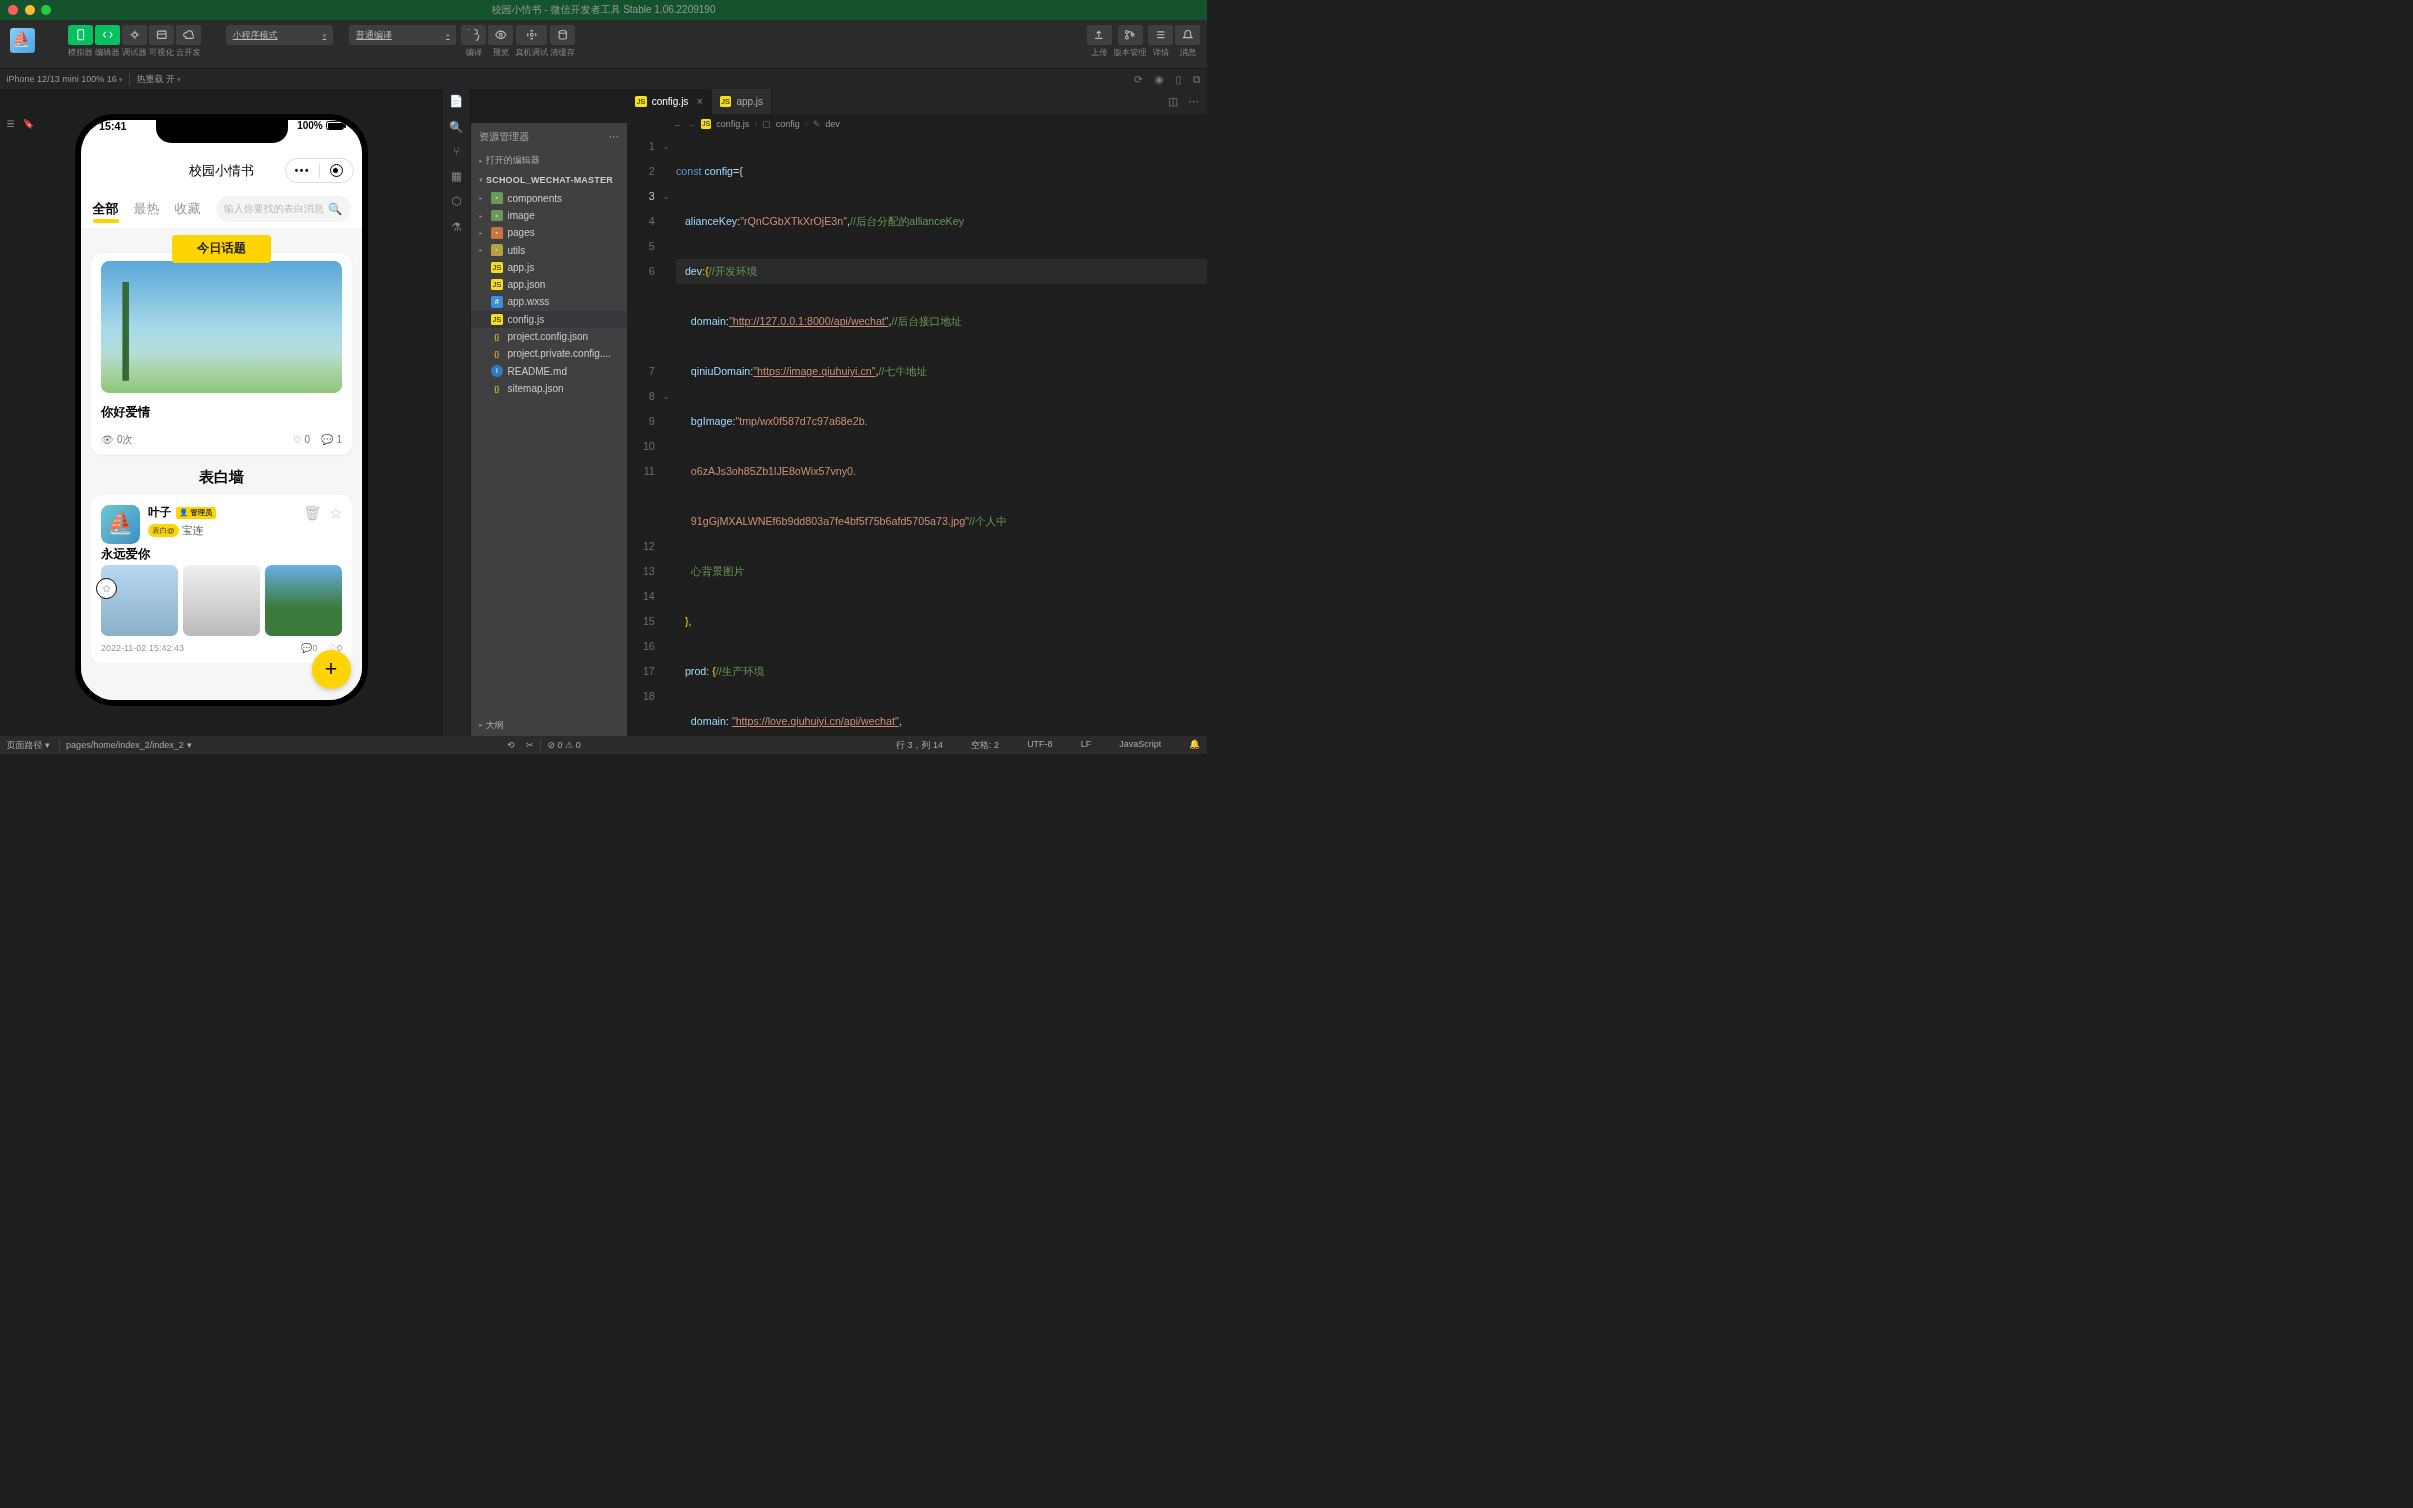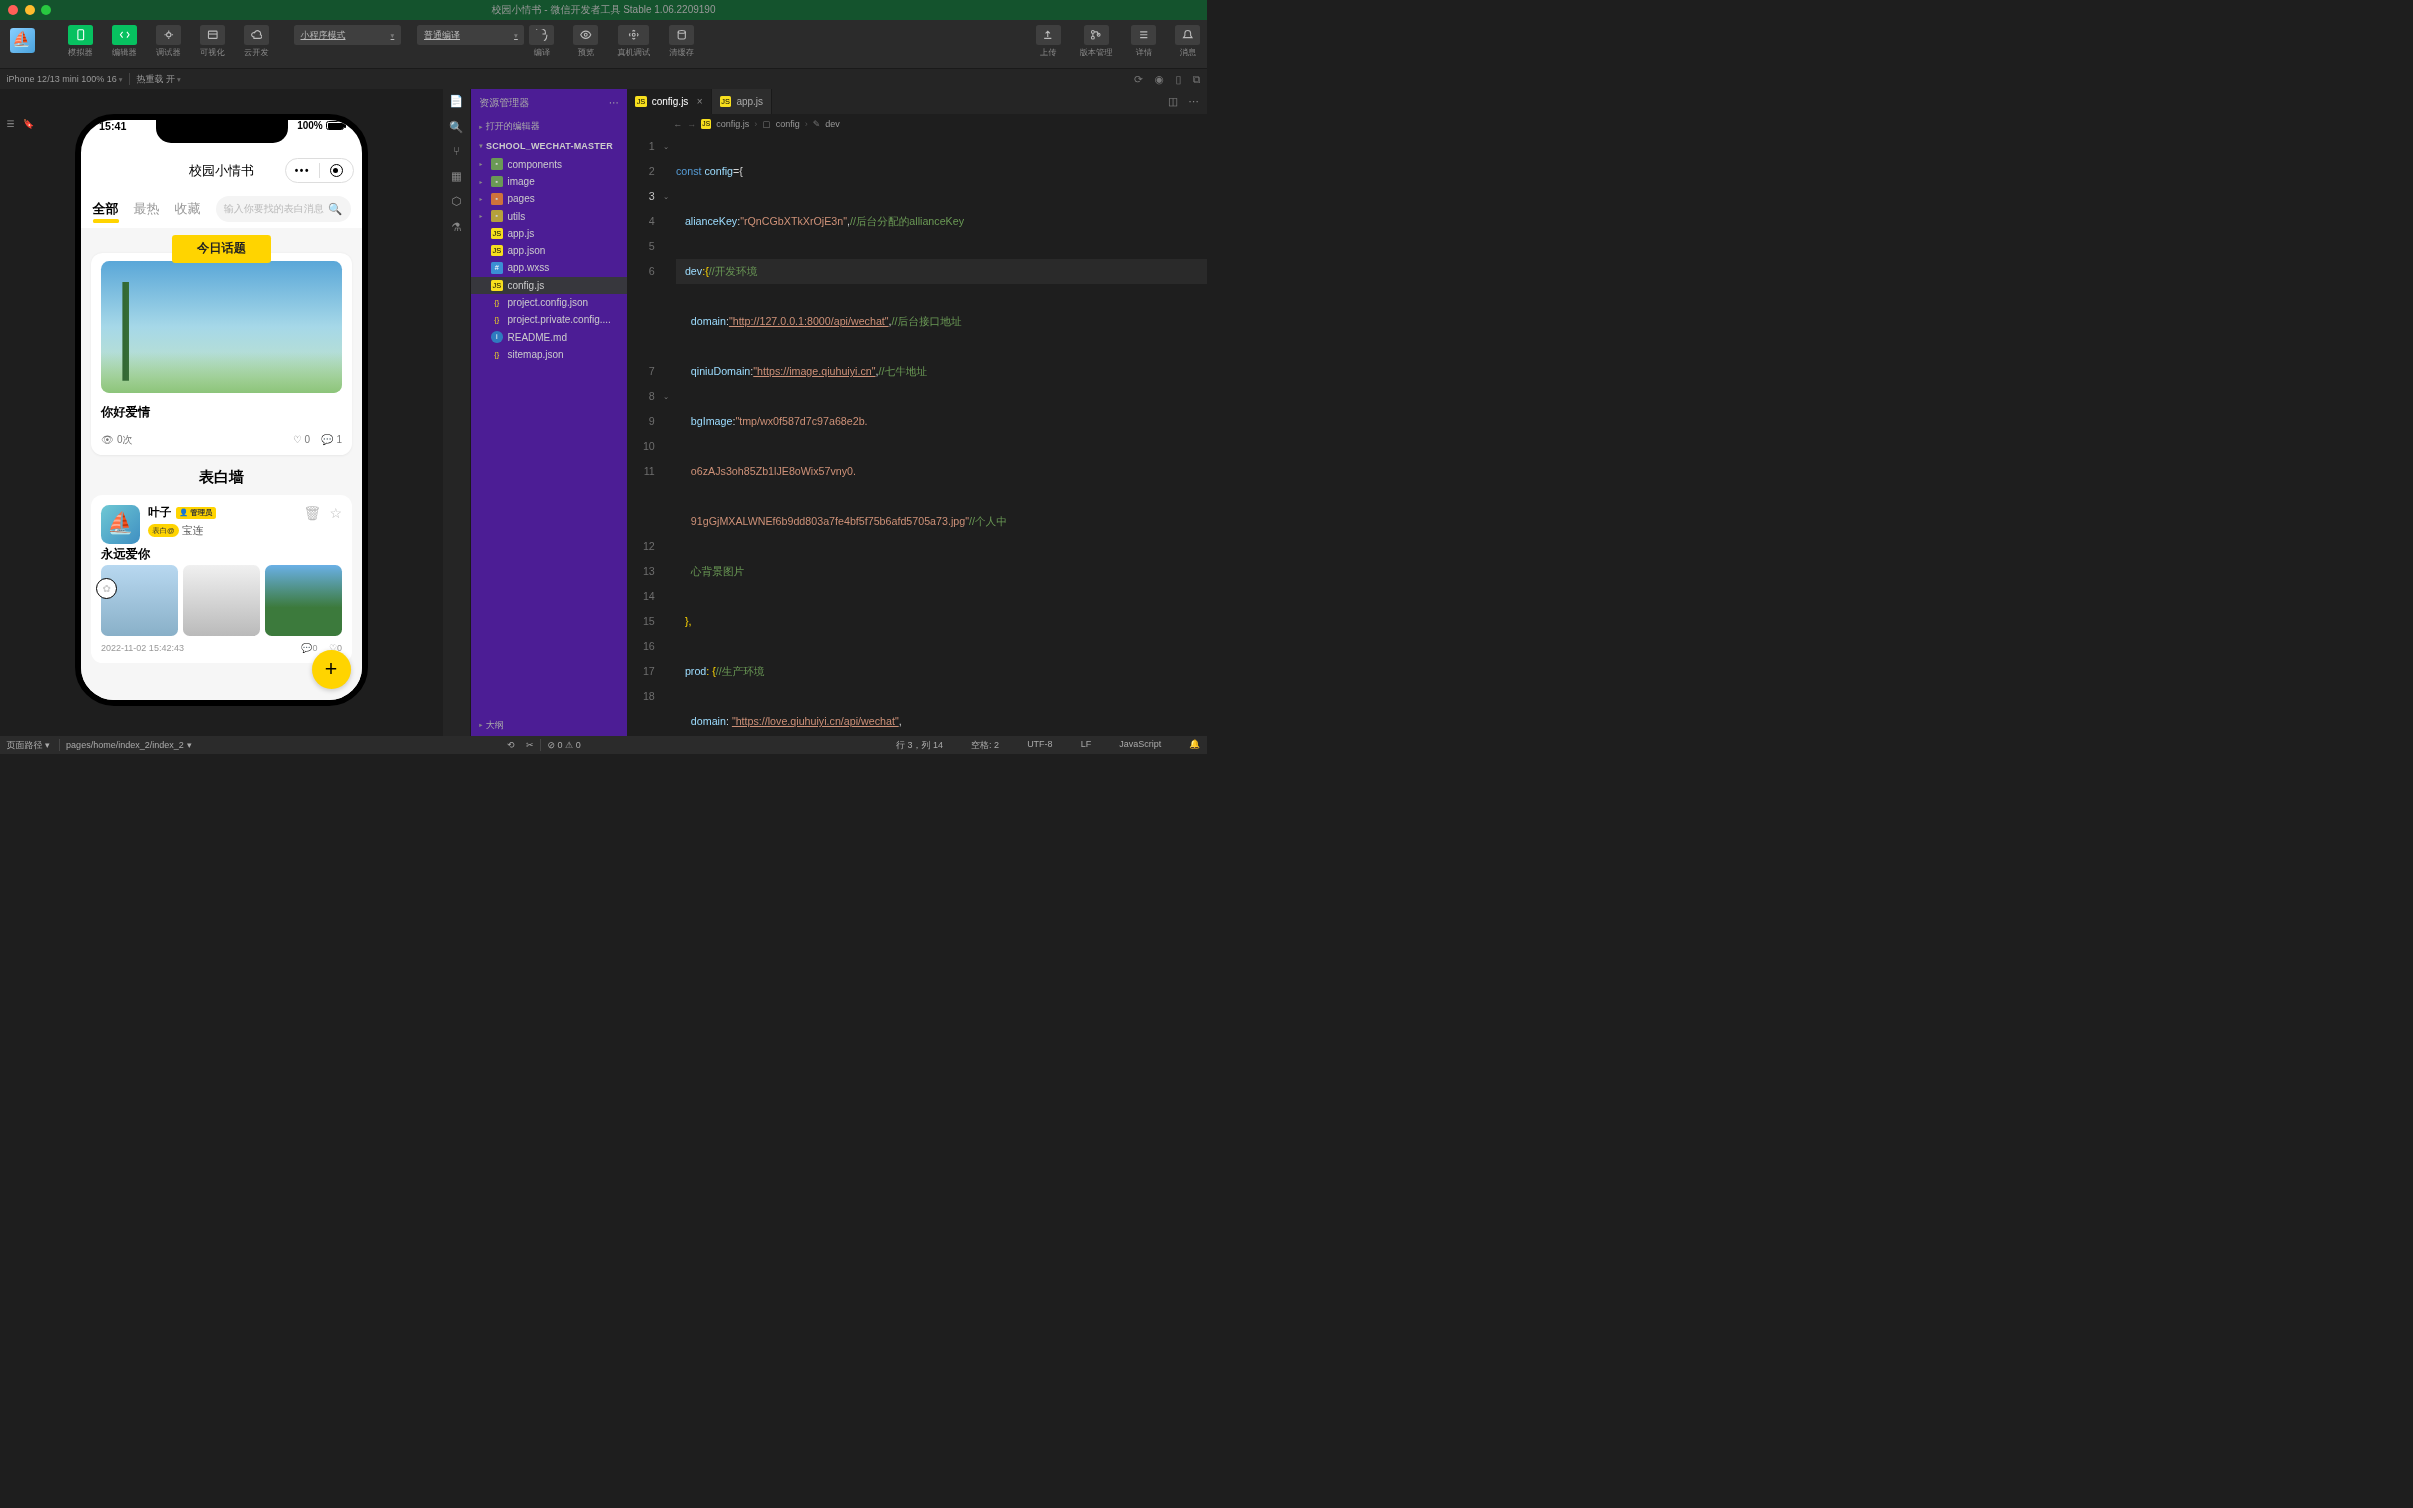--- a/index.html
+++ b/index.html
@@ -9,21 +9,21 @@
 .titlebar { height:20px; background:#14532d; display:flex; align-items:center; position:relative; }
 .traffic { display:flex; gap:6.6px; margin-left:8.2px; }
 .traffic span { width:10px; height:10px; border-radius:50%; }
 .t-close{background:#ff5f57;} .t-min{background:#febc2e;} .t-max{background:#28c840;}
 .titlebar-title { position:absolute; left:50%; transform:translateX(-50%); color:#999; font-size:10px; }
 
 
 .toolbar { height:49px; background:#2b2b2b; display:flex; align-items:flex-start; padding:5px 6.6px 0 6.6px; border-bottom:0.8px solid #1a1a1a; }
 .logo { width:25px; height:25px; background:linear-gradient(135deg,#88cfff,#4aa3dd); border-radius:3.3px; margin:3.3px 33px 0 3.3px; position:relative; }
 .logo::after{content:"⛵";position:absolute;left:2.5px;top:1.6px;font-size:15px;}
-.tb-group { display:flex; gap:19px;text-align:center; }
+.tb-group { display:flex; gap:2px;text-align:center; }
 .tb-col { display:flex; flex-direction:column; align-items:center; gap:1.6px; }
 .tb-btn { height:20px; min-width:25px; background:#3f3f3f; border-radius:2.5px; display:flex; align-items:center; justify-content:center; color:#bbb; font-size:10.7px; }
 .tb-btn.g { background:#07c160; color:#fff; }
 .tb-label { font-size:8.2px; color:#888; }
 .tb-sel { height:20px; min-width:107px; background:#3f3f3f; border-radius:2.5px; display:flex; align-items:center; padding:0 6.6px; font-size:9px; color:#bbb; justify-content:space-between;text-decoration:underline; }
 .tb-sel::after{content:"▾";color:#777;margin-left:5px;font-size:7.4px;}
 .spacer { flex:1; }
 
 
 .devicebar { height:20px; background:#252525; display:flex; align-items:center; padding:0 6.6px; font-size:9px; color:#999; }
@@ -87,21 +87,21 @@
 .th2{background:linear-gradient(180deg,#f0f0f0,#bababa);}
 .th3{background:linear-gradient(180deg,#6ab0e6,#3c7a3c 60%);}
 .post-foot { display:flex; align-items:center; margin-top:6.6px; font-size:9px; color:#999;}
 .post-foot .r{margin-left:auto;display:flex;gap:11.5px;}
 .sticker{position:absolute;left:5px;bottom:64px;width:21.4px;height:21.4px;background:#fff;border:1.6px solid #000;border-radius:50%;font-size:10px;display:flex;align-items:center;justify-content:center;}
 .fab { position:absolute; right:11.5px; bottom:11.5px; width:39px; height:39px; background:#ffd400; border-radius:50%; display:flex;align-items:center;justify-content:center; font-size:21.4px; color:#000; font-weight:300; box-shadow:0 1.6px 5px rgba(0,0,0,0.2);}
 
 
 .activitybar { width:28px; background:#252525; display:flex; flex-direction:column; align-items:center; padding-top:5px; gap:11.5px; color:#888; font-size:11.5px; border-right:0.8px solid #1a1a1a;}
 .activitybar span.active{color:#fff;}
-.explorer { width:156px; background:#4c1d95; display:flex; flex-direction:column; font-size:10px; }
+.explorer { width:156px; background:#404040; display:flex; flex-direction:column; font-size:10px;margin-top:34px; }
 .explorer-title { padding:6.6px 8.2px; color:#aaa; display:flex; justify-content:space-between; align-items:center;}
 .exp-section { padding:4.1px 8.2px; color:#aaa; font-size:9px; display:flex;align-items:center;gap:3.3px;}
 .exp-section::before{content:"▸";font-size:6.6px;color:#888;}
 .exp-root { padding:4.1px 8.2px; color:#ccc; font-weight:700; font-size:9px; letter-spacing:0.2px; display:flex;align-items:center;gap:3.3px;}
 .exp-root::before{content:"▾";font-size:6.6px;color:#888;}
 .tree { }
 .tree-item { height:17.3px; display:flex; align-items:center; padding-left:20px; gap:5px; color:#ccc; font-size:10px;}
 .tree-item.folder::before{content:"▸";font-size:5.8px;color:#888;position:absolute;margin-left:-11.5px;}
 .tree-item.sel { background:#37373d;}
 .fi { width:11.5px; height:11.5px; display:inline-block; border-radius:1.6px; font-size:7.4px; text-align:center; line-height:11.5px; }

